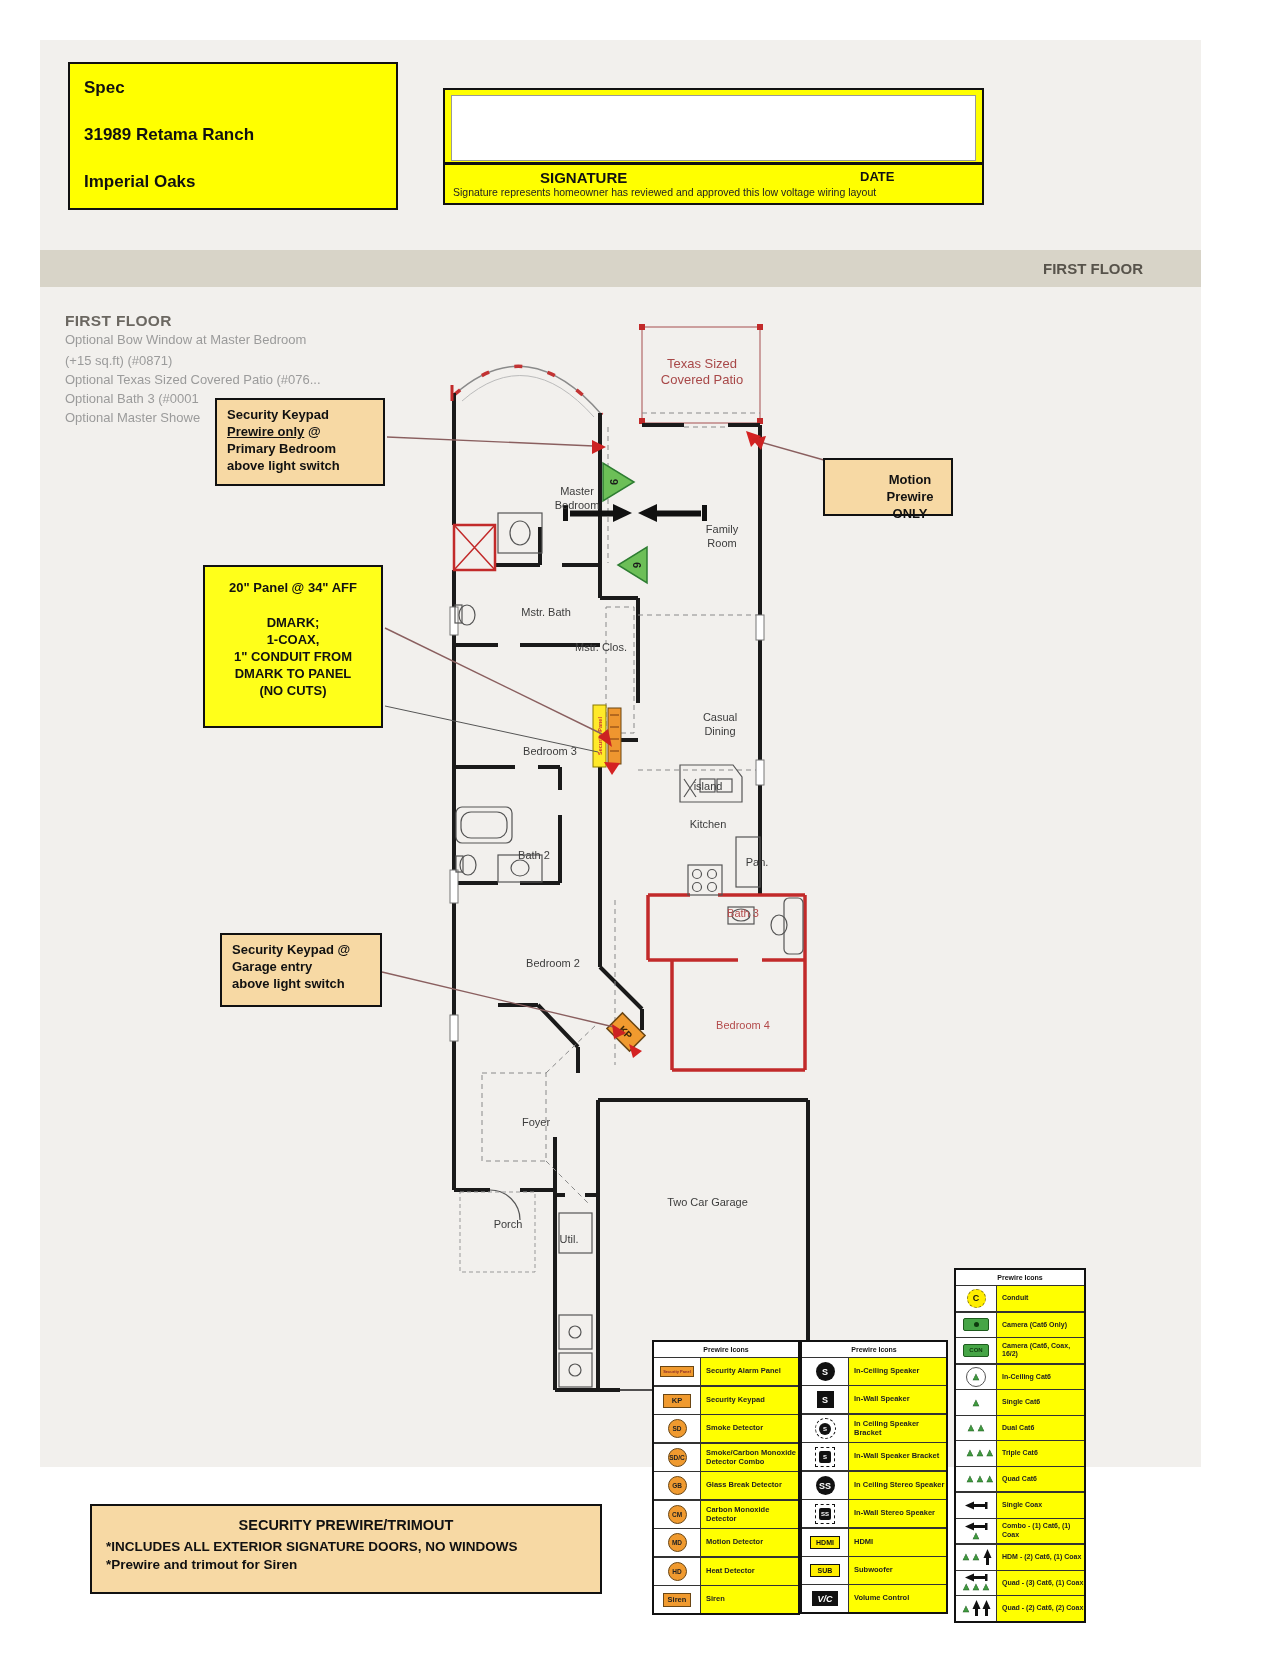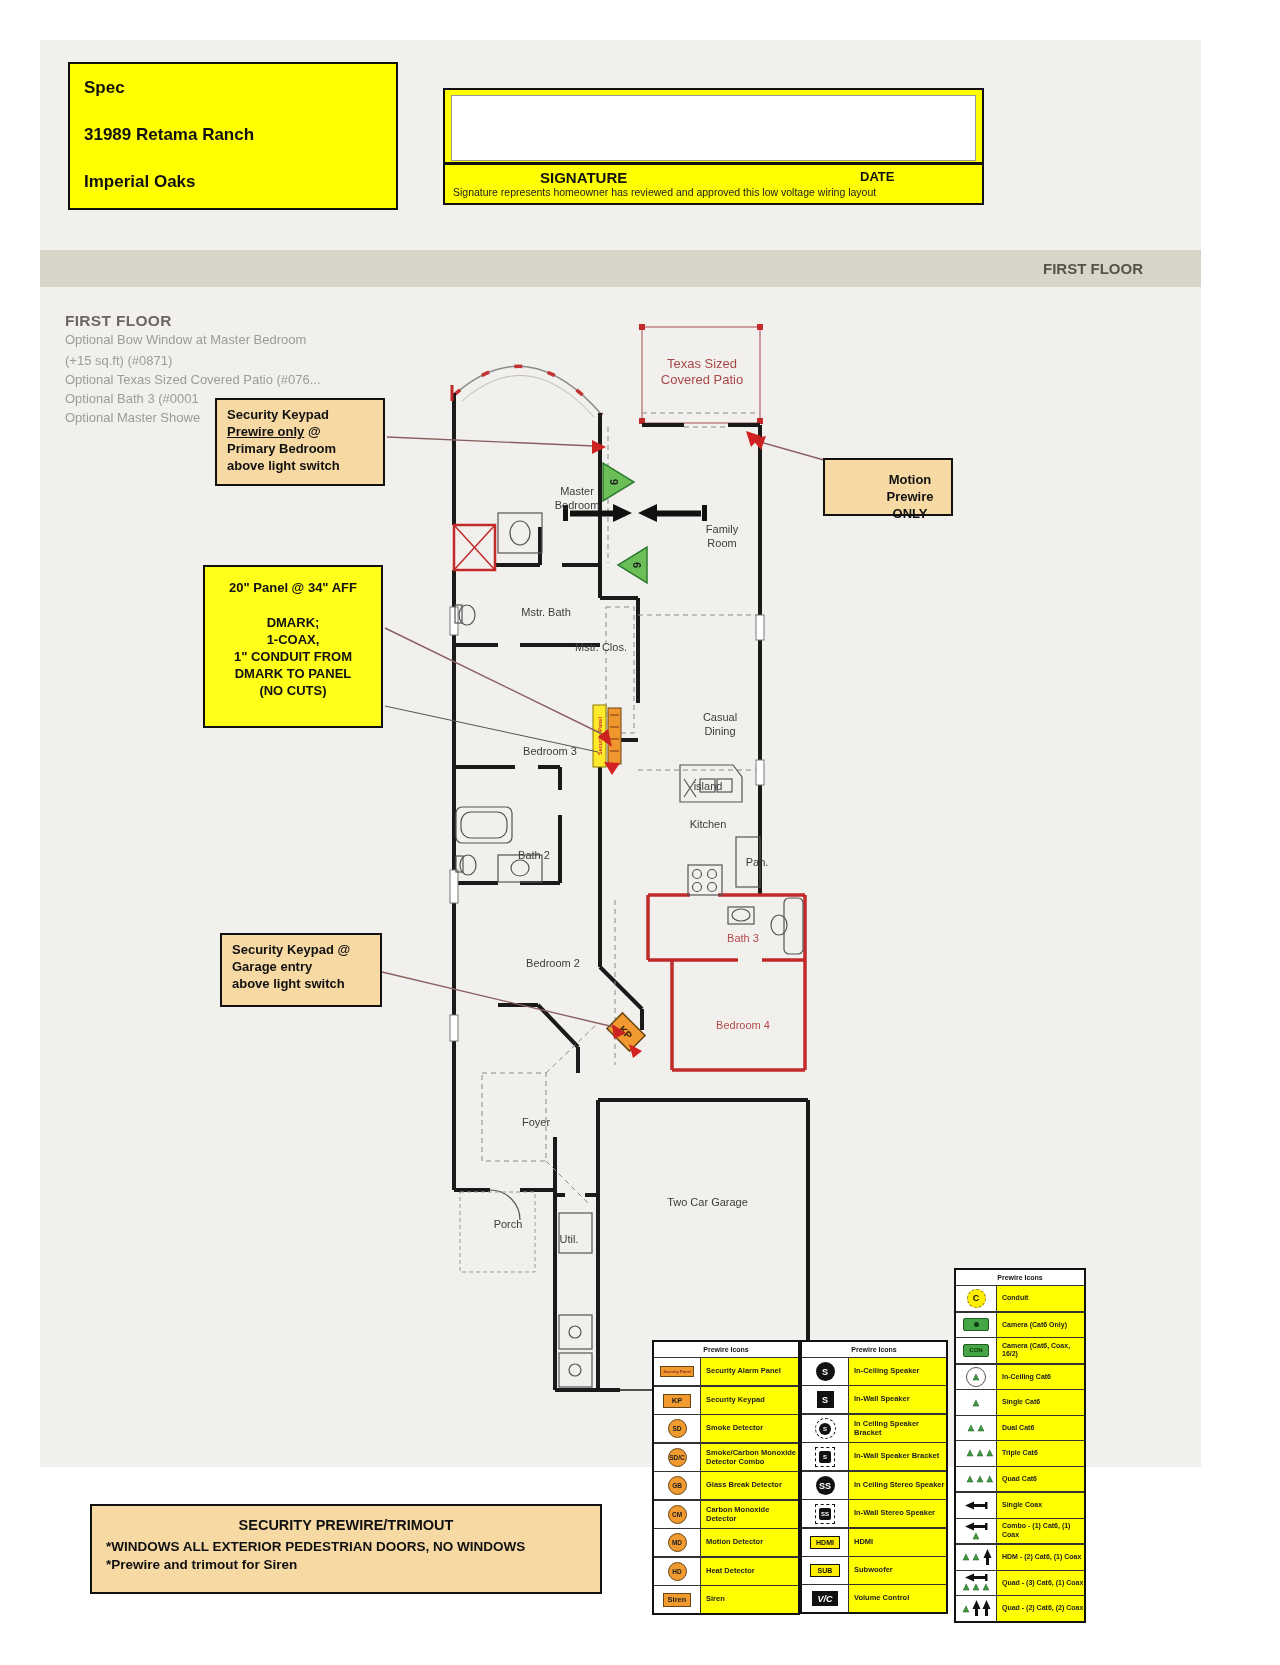--- a/index.html
+++ b/index.html
@@ -255,21 +255,21 @@
   <div class="rl" style="left:538px;top:484px;width:78px">Master Bedroom</div>
   <div class="rl" style="left:691px;top:522px;width:62px">Family Room</div>
   <div class="rl" style="left:521px;top:605px;width:50px">Mstr. Bath</div>
   <div class="rl" style="left:575px;top:640px;width:52px">Mstr. Clos.</div>
   <div class="rl" style="left:688px;top:710px;width:64px">Casual Dining</div>
   <div class="rl" style="left:508px;top:744px;width:84px">Bedroom 3</div>
   <div class="rl" style="left:685px;top:779px;width:46px">island</div>
   <div class="rl" style="left:677px;top:817px;width:62px">Kitchen</div>
   <div class="rl" style="left:739px;top:855px;width:36px">Pan.</div>
   <div class="rl" style="left:509px;top:848px;width:50px">Bath 2</div>
-  <div class="rl red" style="left:719px;top:931px;width:48px">Bath 3</div>
+  <div class="rl red" style="left:719px;top:906px;width:48px">Bath 3</div>
   <div class="rl" style="left:511px;top:956px;width:84px">Bedroom 2</div>
   <div class="rl red" style="left:706px;top:1018px;width:74px">Bedroom 4</div>
   <div class="rl" style="left:513px;top:1115px;width:46px">Foyer</div>
   <div class="rl" style="left:487px;top:1217px;width:42px">Porch</div>
   <div class="rl" style="left:551px;top:1232px;width:36px">Util.</div>
   <div class="rl" style="left:650px;top:1195px;width:115px">Two Car Garage</div>
 
   <svg class="overlay" width="1280" height="1665">
     <g stroke="#8a5f5f" stroke-width="1.4">
       <line x1="387" y1="437" x2="594" y2="446"></line>
@@ -309,21 +309,21 @@
   </div>
 
   <div class="co co-d tan">
     <div>Security Keypad @</div>
     <div>Garage entry</div>
     <div>above light switch</div>
   </div>
 
   <div class="co footer-box">
     <div class="fb-title">SECURITY PREWIRE/TRIMOUT</div>
-    <div class="fb-line">*WINDOWS ALL EXTERIOR PEDESTRIAN DOORS, NO WINDOWS</div>
+    <div class="fb-line">*INCLUDES ALL EXTERIOR SIGNATURE DOORS, NO WINDOWS</div>
     <div class="fb-line">*Prewire and trimout for Siren</div>
   </div>
 
   <div class="lg t1">
       <div class="lg-head">Prewire Icons</div>
       <div class="lg-row">
         <div class="lg-ic">
           <span class="ic ic-alarm">Security Panel</span>
         </div>
         <div class="lg-lb">Security Alarm Panel</div>

